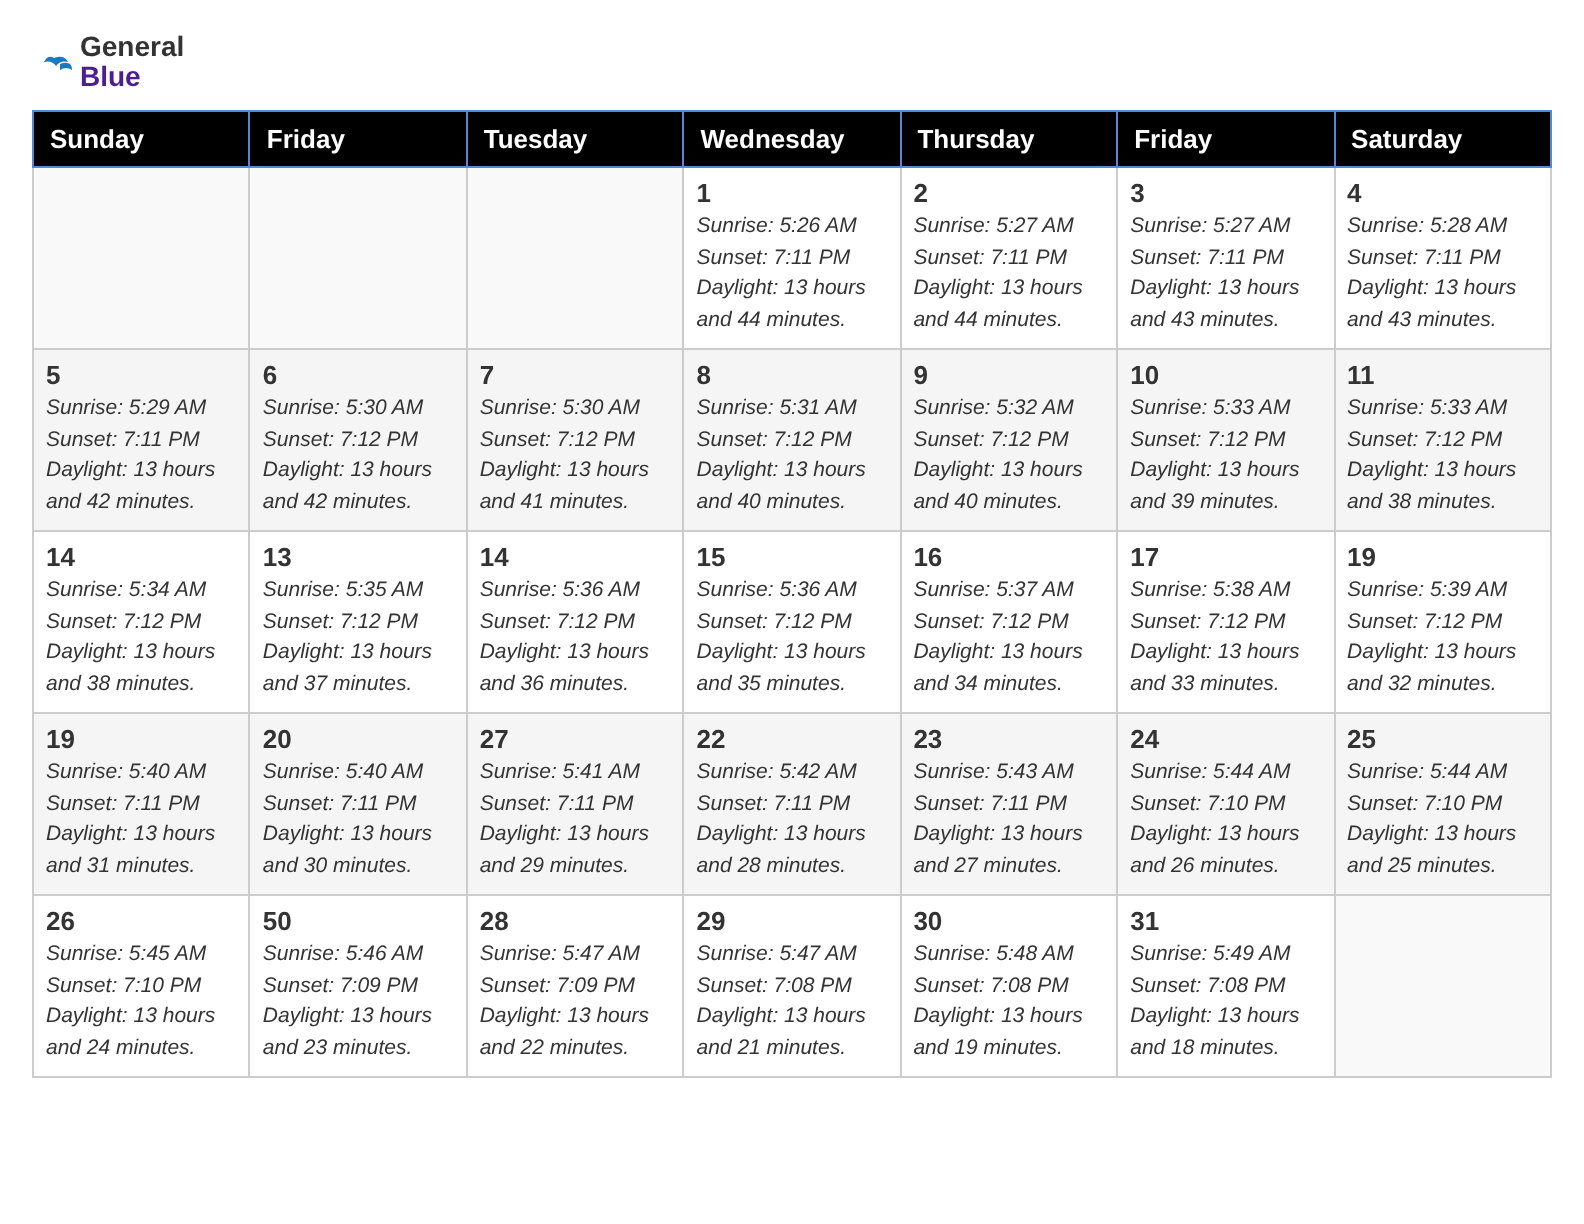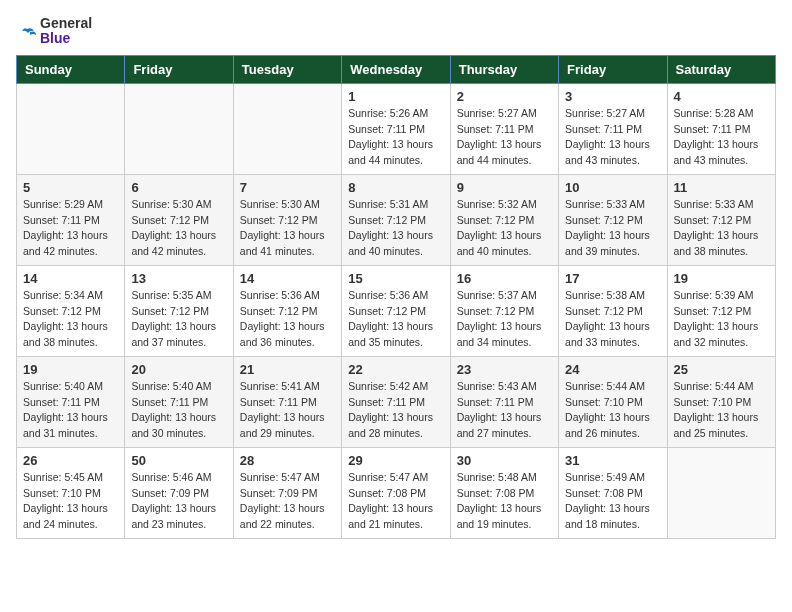--- a/index.html
+++ b/index.html
@@ -32,21 +32,21 @@
     .calendar-subtitle {
       font-size: 15px;
       color: #555;
     }
     table {
       width: 100%;
       border-collapse: collapse;
       table-layout: fixed;
     }
     thead th {
-      background-color: #14532d;
+      background-color: #000000;
       color: #fff;
       text-align: left;
       padding: 6px 8px;
       font-size: 13px;
       font-weight: bold;
       border: 1px solid #5588d0;
     }
     tbody td {
       vertical-align: top;
       border: 1px solid #ccc;
@@ -61,20 +61,21 @@
     }
     .day-number {
       font-weight: bold;
       font-size: 13px;
       display: block;
       margin-bottom: 2px;
     }
     .day-info {
       line-height: 1.5;
       font-size: 10.5px;
+      font-style: italic;
     }
     .empty-cell {
       background: #f9f9f9;
     }
   </style>
 </head>
 <body>
 
 <div class="header">
   <div class="logo">
@@ -194,21 +195,21 @@
       <tr>
         <td>
           <span class="day-number">19</span>
           <div class="day-info">Sunrise: 5:40 AM<br>Sunset: 7:11 PM<br>Daylight: 13 hours and 31 minutes.</div>
         </td>
         <td>
           <span class="day-number">20</span>
           <div class="day-info">Sunrise: 5:40 AM<br>Sunset: 7:11 PM<br>Daylight: 13 hours and 30 minutes.</div>
         </td>
         <td>
-          <span class="day-number">21</span>
+          <span class="day-number">27</span>
           <div class="day-info">Sunrise: 5:41 AM<br>Sunset: 7:11 PM<br>Daylight: 13 hours and 29 minutes.</div>
         </td>
         <td>
           <span class="day-number">22</span>
           <div class="day-info">Sunrise: 5:42 AM<br>Sunset: 7:11 PM<br>Daylight: 13 hours and 28 minutes.</div>
         </td>
         <td>
           <span class="day-number">23</span>
           <div class="day-info">Sunrise: 5:43 AM<br>Sunset: 7:11 PM<br>Daylight: 13 hours and 27 minutes.</div>
         </td>

